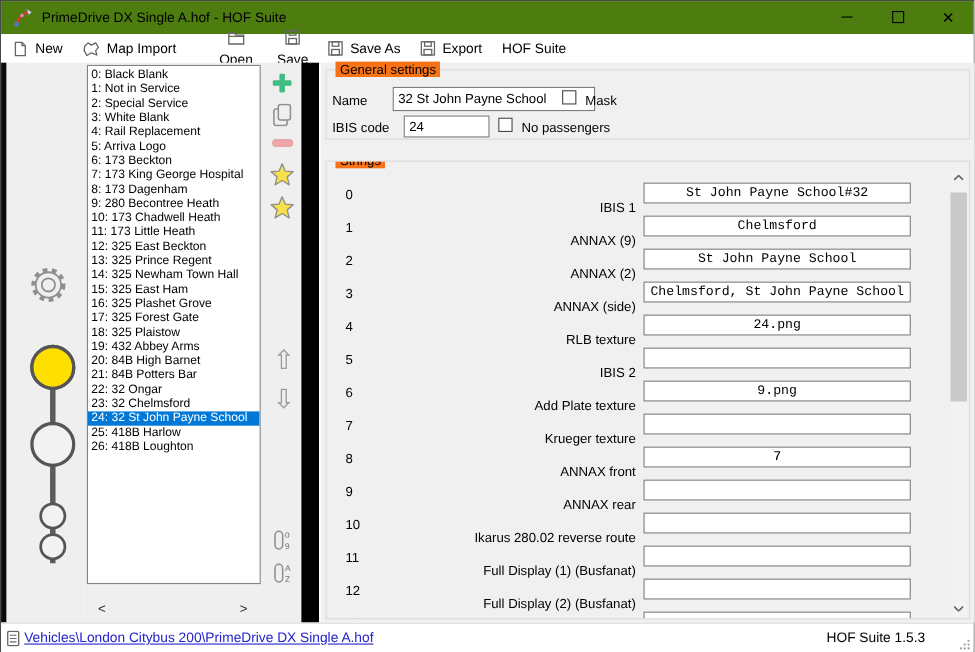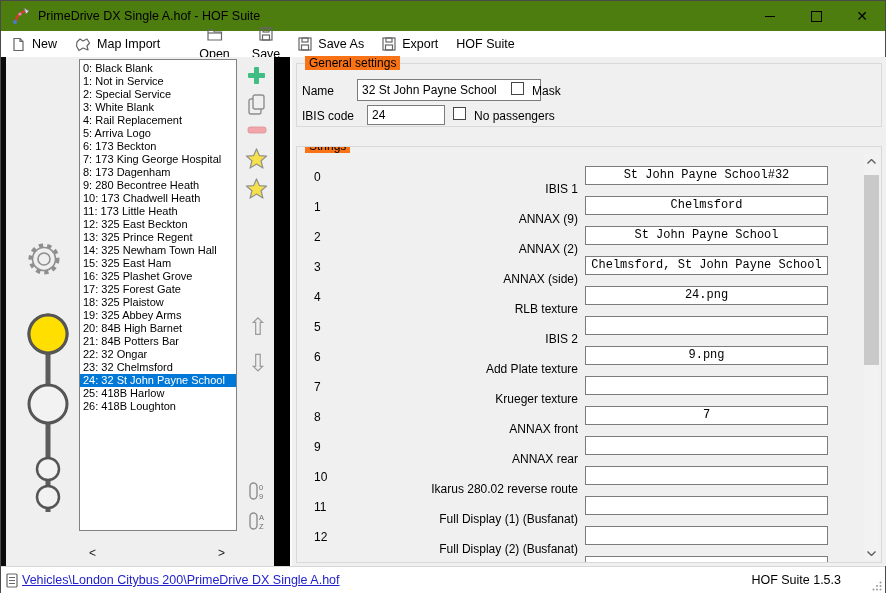--- a/index.html
+++ b/index.html
@@ -182,21 +182,21 @@
         <div class="list-item">9: 280 Becontree Heath</div>
         <div class="list-item">10: 173 Chadwell Heath</div>
         <div class="list-item">11: 173 Little Heath</div>
         <div class="list-item">12: 325 East Beckton</div>
         <div class="list-item">13: 325 Prince Regent</div>
         <div class="list-item">14: 325 Newham Town Hall</div>
         <div class="list-item">15: 325 East Ham</div>
         <div class="list-item">16: 325 Plashet Grove</div>
         <div class="list-item">17: 325 Forest Gate</div>
         <div class="list-item">18: 325 Plaistow</div>
-        <div class="list-item">19: 325 Abbey Arms</div>
+        <div class="list-item">19: 432 Abbey Arms</div>
         <div class="list-item">20: 84B High Barnet</div>
         <div class="list-item">21: 84B Potters Bar</div>
         <div class="list-item">22: 32 Ongar</div>
         <div class="list-item">23: 32 Chelmsford</div>
         <div class="list-item selected">24: 32 St John Payne School</div>
         <div class="list-item">25: 418B Harlow</div>
         <div class="list-item">26: 418B Loughton</div>
       </div>
     <div class="pager">
       <span class="prev">&lt;</span>

